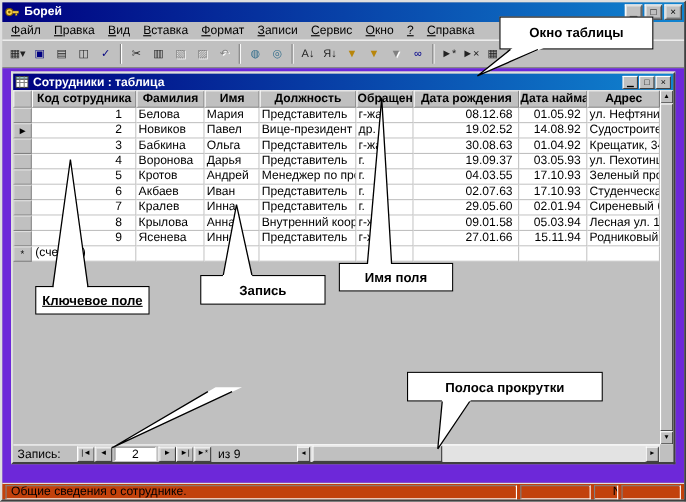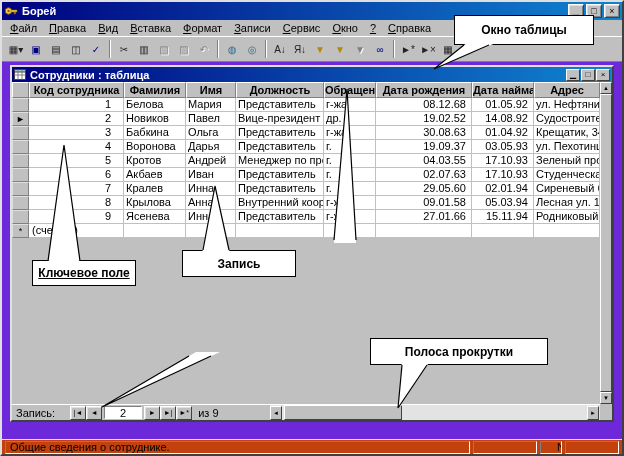--- a/index.html
+++ b/index.html
@@ -314,20 +314,21 @@
   <div class="statusbar">
     <div class="spanel sp-main">Общие сведения о сотруднике.</div>
     <div class="spanel sp-a"></div>
     <div class="spanel sp-num">NUM</div>
     <div class="spanel sp-b"></div>
   </div>
 
   <div class="callout" style="left:452px;top:13px;width:140px;height:30px;">Окно таблицы</div>
   <div class="callout" style="left:30px;top:258px;width:104px;height:26px;text-decoration:underline;">Ключевое поле</div>
   <div class="callout" style="left:180px;top:248px;width:114px;height:27px;">Запись</div>
+  <div class="callout" style="left:306px;top:237px;width:104px;height:26px;">Имя поля</div>
   <div class="callout" style="left:368px;top:336px;width:178px;height:27px;">Полоса прокрутки</div>
 
   <svg id="tails">
     <polygon points="466,40 496,40 432,67" fill="#fff"></polygon>
     <polyline points="462,43 432,67 487,43" fill="none" stroke="#000" stroke-width="1.2"></polyline>
 
     <polygon points="46,262 78,262 62,143" fill="#fff"></polygon>
     <polyline points="46,259 62,143 78,259" fill="none" stroke="#000" stroke-width="1.2"></polyline>
 
     <polygon points="200,252 228,252 213,184" fill="#fff"></polygon>

